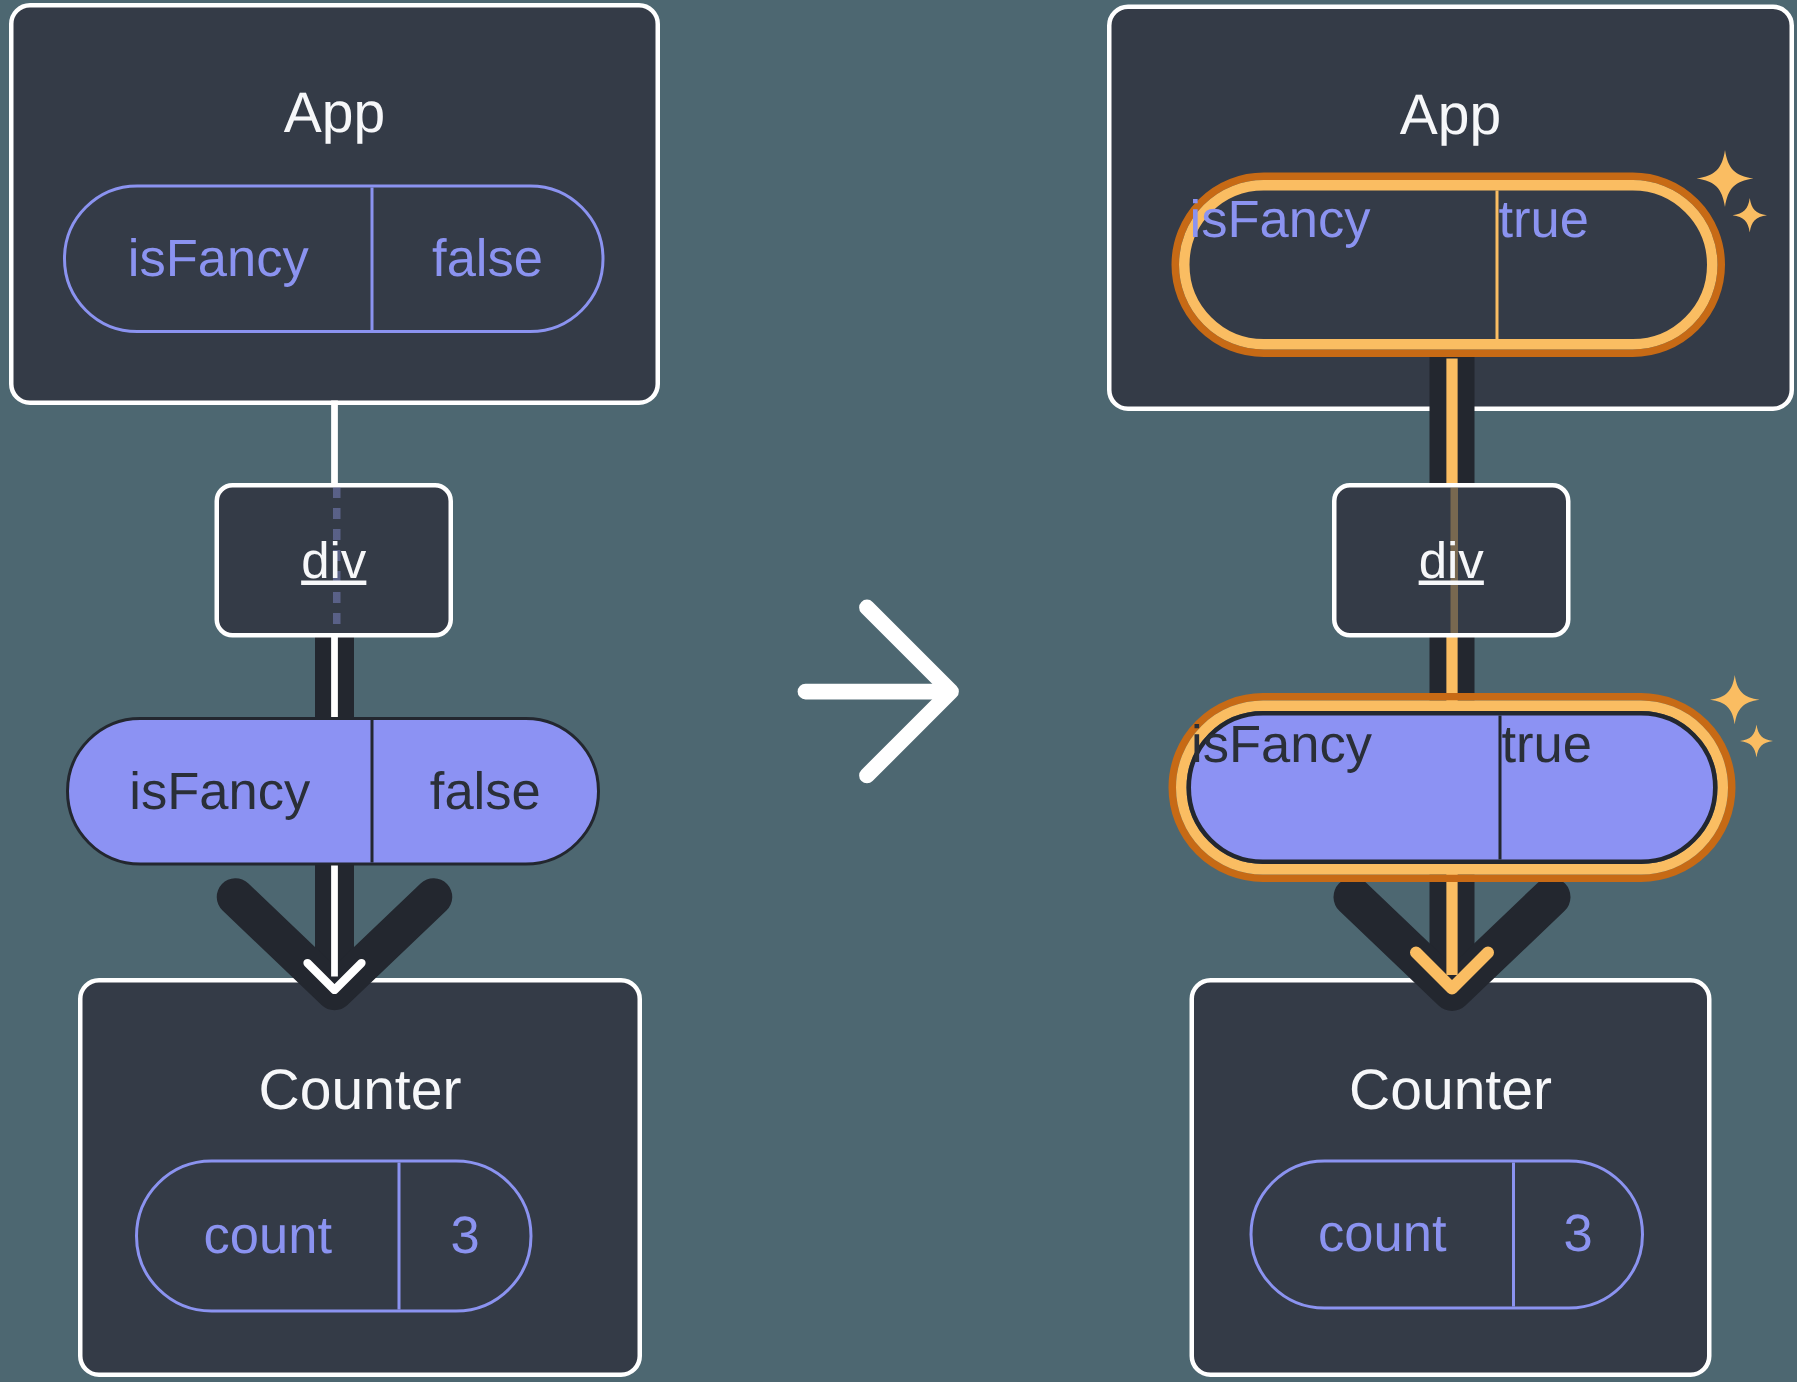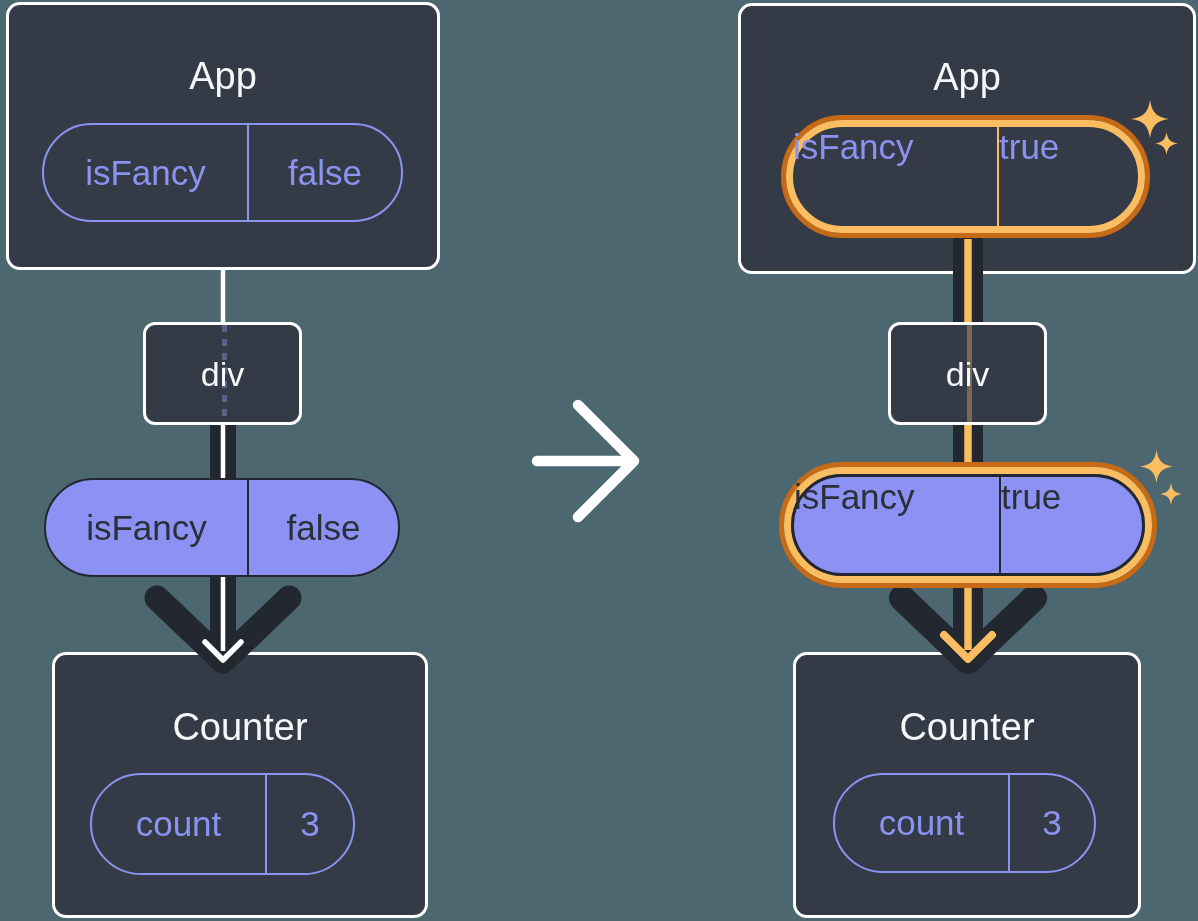--- a/index.html
+++ b/index.html
@@ -17,21 +17,21 @@
     border-radius:14px;
     box-sizing:border-box;
   }
   .node-title{
     position:absolute;left:0;width:100%;
     text-align:center;
     color:#F6F7F9;
     font-weight:500;
     font-size:38px;line-height:1;
   }
-  .div-title{font-size:34px;}
+  .div-title{font-size:34px;text-decoration:underline;}
   
   .pill{
     position:absolute;
     display:flex;
     box-sizing:border-box;
     border-radius:999px;
     font-size:35px;font-weight:500;
   }
   .pill-outline{
     border:2.5px solid #8B93F0;

